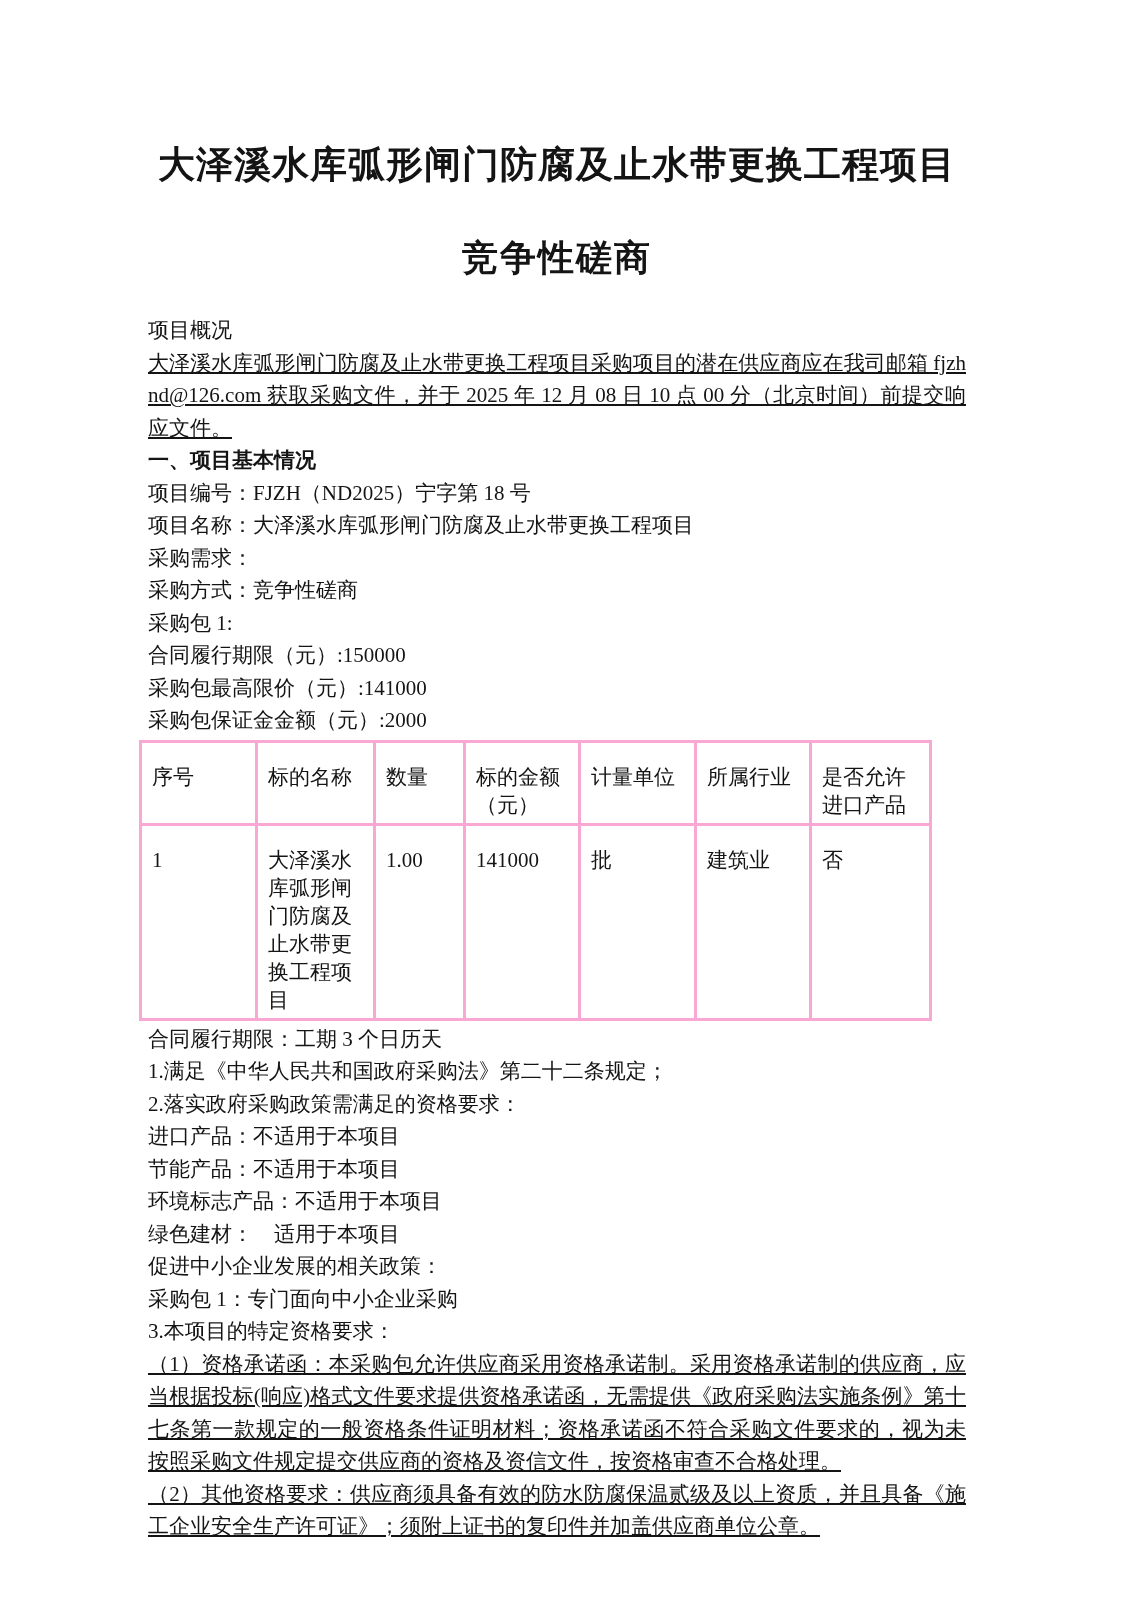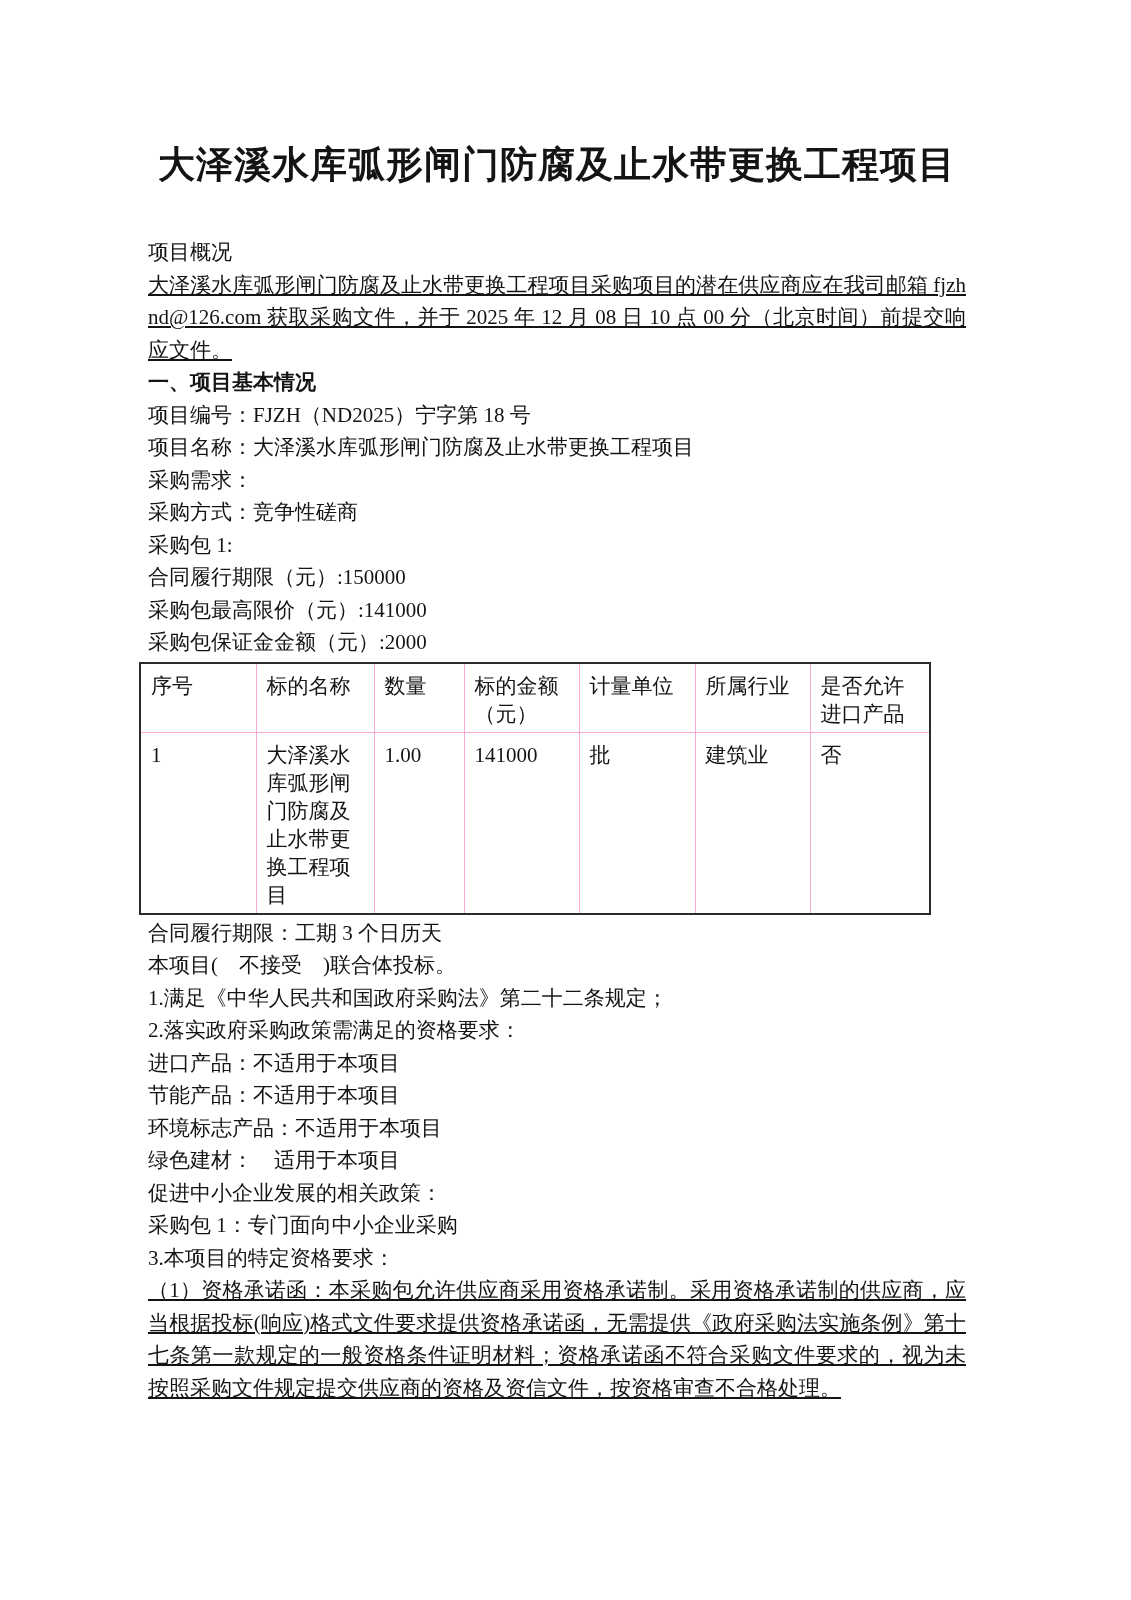--- a/index.html
+++ b/index.html
@@ -50,38 +50,39 @@
   }
   .bold { font-weight: bold; }
   table.lot {
     border-collapse: collapse;
     table-layout: fixed;
     width: 790px;
     margin: 3px 0 2px -9px;
     border: 2px solid #2b2b2b;
   }
   table.lot th, table.lot td {
-    border: 1px solid #f9a8d4;
+    border: 3px solid #f9a8d4;
     font-weight: normal;
     text-align: left;
     vertical-align: top;
-    padding: 8px 6px 4px 10px;
+    padding: 20px 6px 4px 10px;
     font-size: 21px;
     line-height: 28px;
     word-break: break-all;
     overflow: hidden;
   }
 </style>
 </head>
 <body>
 
 <div class="page">
   <div class="content">
 
     <div class="doc-title">大泽溪水库弧形闸门防腐及止水带更换工程项目</div>
+    <div class="doc-subtitle">竞争性磋商</div>
 
     <div class="line">项目概况</div>
     <p class="para">大泽溪水库弧形闸门防腐及止水带更换工程项目采购项目的潜在供应商应在我司邮箱 fjzhnd@126.com 获取采购文件，并于 2025 年 12 月 08 日 10 点 00 分（北京时间）前提交响应文件。</p>
 
     <div class="line bold">一、项目基本情况</div>
     <div class="line">项目编号：FJZH（ND2025）宁字第 18 号</div>
     <div class="line">项目名称：大泽溪水库弧形闸门防腐及止水带更换工程项目</div>
     <div class="line">采购需求：</div>
     <div class="line">采购方式：竞争性磋商</div>
     <div class="line">采购包 1:</div>
@@ -117,27 +118,27 @@
           <td>1.00</td>
           <td>141000</td>
           <td>批</td>
           <td>建筑业</td>
           <td>否</td>
         </tr>
       </tbody>
     </table>
 
     <div class="line">合同履行期限：工期 3 个日历天</div>
-    <div class="line">本项目(　不接受　)联合体投标。</div>
 
     <div class="line">1.满足《中华人民共和国政府采购法》第二十二条规定；</div>
     <div class="line">2.落实政府采购政策需满足的资格要求：</div>
     <div class="line">进口产品：不适用于本项目</div>
     <div class="line">节能产品：不适用于本项目</div>
     <div class="line">环境标志产品：不适用于本项目</div>
     <div class="line">绿色建材：　适用于本项目</div>
     <div class="line">促进中小企业发展的相关政策：</div>
     <div class="line">采购包 1：专门面向中小企业采购</div>
     <div class="line">3.本项目的特定资格要求：</div>
     <p class="para">（1）资格承诺函：本采购包允许供应商采用资格承诺制。采用资格承诺制的供应商，应当根据投标(响应)格式文件要求提供资格承诺函，无需提供《政府采购法实施条例》第十七条第一款规定的一般资格条件证明材料；资格承诺函不符合采购文件要求的，视为未按照采购文件规定提交供应商的资格及资信文件，按资格审查不合格处理。</p>
+    <p class="para">（2）其他资格要求：供应商须具备有效的防水防腐保温贰级及以上资质，并且具备《施工企业安全生产许可证》；须附上证书的复印件并加盖供应商单位公章。</p>
 
   </div>
 </div>
 
 </body></html>

